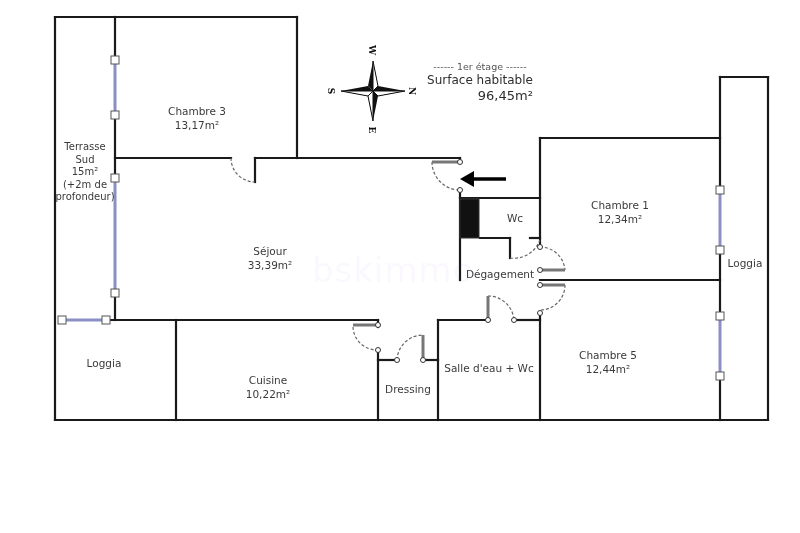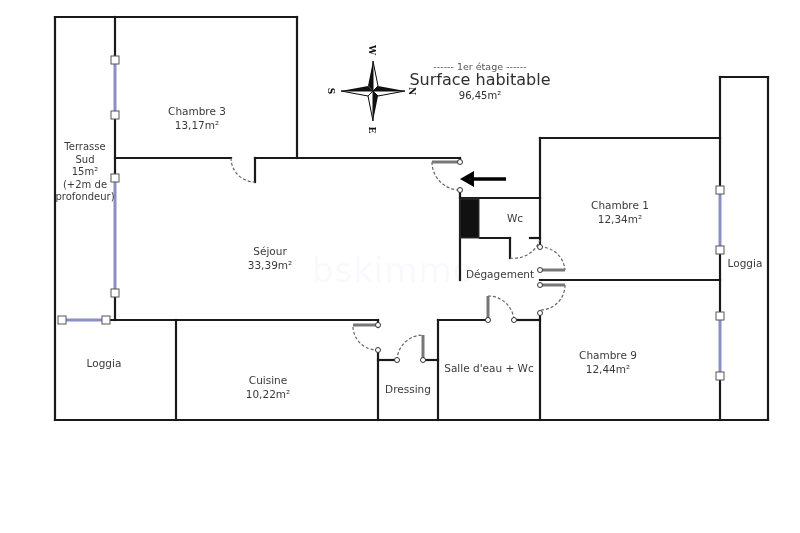--- a/index.html
+++ b/index.html
@@ -3,22 +3,22 @@
 <meta charset="utf-8">
 <style>
   html, body { margin:0; padding:0; background:#ffffff; }
   body { width:800px; height:533px; position:relative; overflow:hidden;
          font-family:"DejaVu Sans", "Liberation Sans", sans-serif; }
   #plan { position:absolute; left:0; top:0; }
   .lbl { position:absolute; text-align:center; color:#3a3a3a; font-size:10.5px; line-height:14px; white-space:nowrap; transform:translateX(-50%); }
   .lbl .area { display:block; }
   .hdr { position:absolute; text-align:center; color:#2e2e2e; transform:translateX(-50%); white-space:nowrap; }
   .hdr .floor { font-size:9.5px; color:#555; }
-  .hdr .title { font-size:16px; line-height:16px; }
-  .hdr .total { font-size:10px; line-height:15px; }
+  .hdr .title { font-size:12px; line-height:16px; }
+  .hdr .total { font-size:13px; line-height:15px;text-align:right; }
   .compass-letter { position:absolute; font-family:"DejaVu Serif", serif; font-weight:bold; font-size:9px; color:#111; }
   .wm { position:absolute; left:312px; top:250px; font-size:34px; color:#8b5cf6; opacity:0.035; letter-spacing:1px; }
 </style>
 </head>
 <body>
 
 <svg id="plan" width="800" height="533" viewBox="0 0 800 533">
   <g stroke="#1a1a1a" stroke-width="2.2" fill="none" stroke-linecap="square">
 
     <line x1="55" y1="17" x2="297" y2="17"></line>
@@ -195,15 +195,15 @@
 
 <div class="lbl" style="left:408px;top:382px;">
   <span>Dressing</span>
 </div>
 
 <div class="lbl" style="left:489px;top:361px;">
   <span>Salle d'eau + Wc</span>
 </div>
 
 <div class="lbl" style="left:608px;top:348px;">
-  <span>Chambre 9</span>
+  <span>Chambre 5</span>
   <span class="area">12,44m²</span>
 </div>
 
 </body></html>

